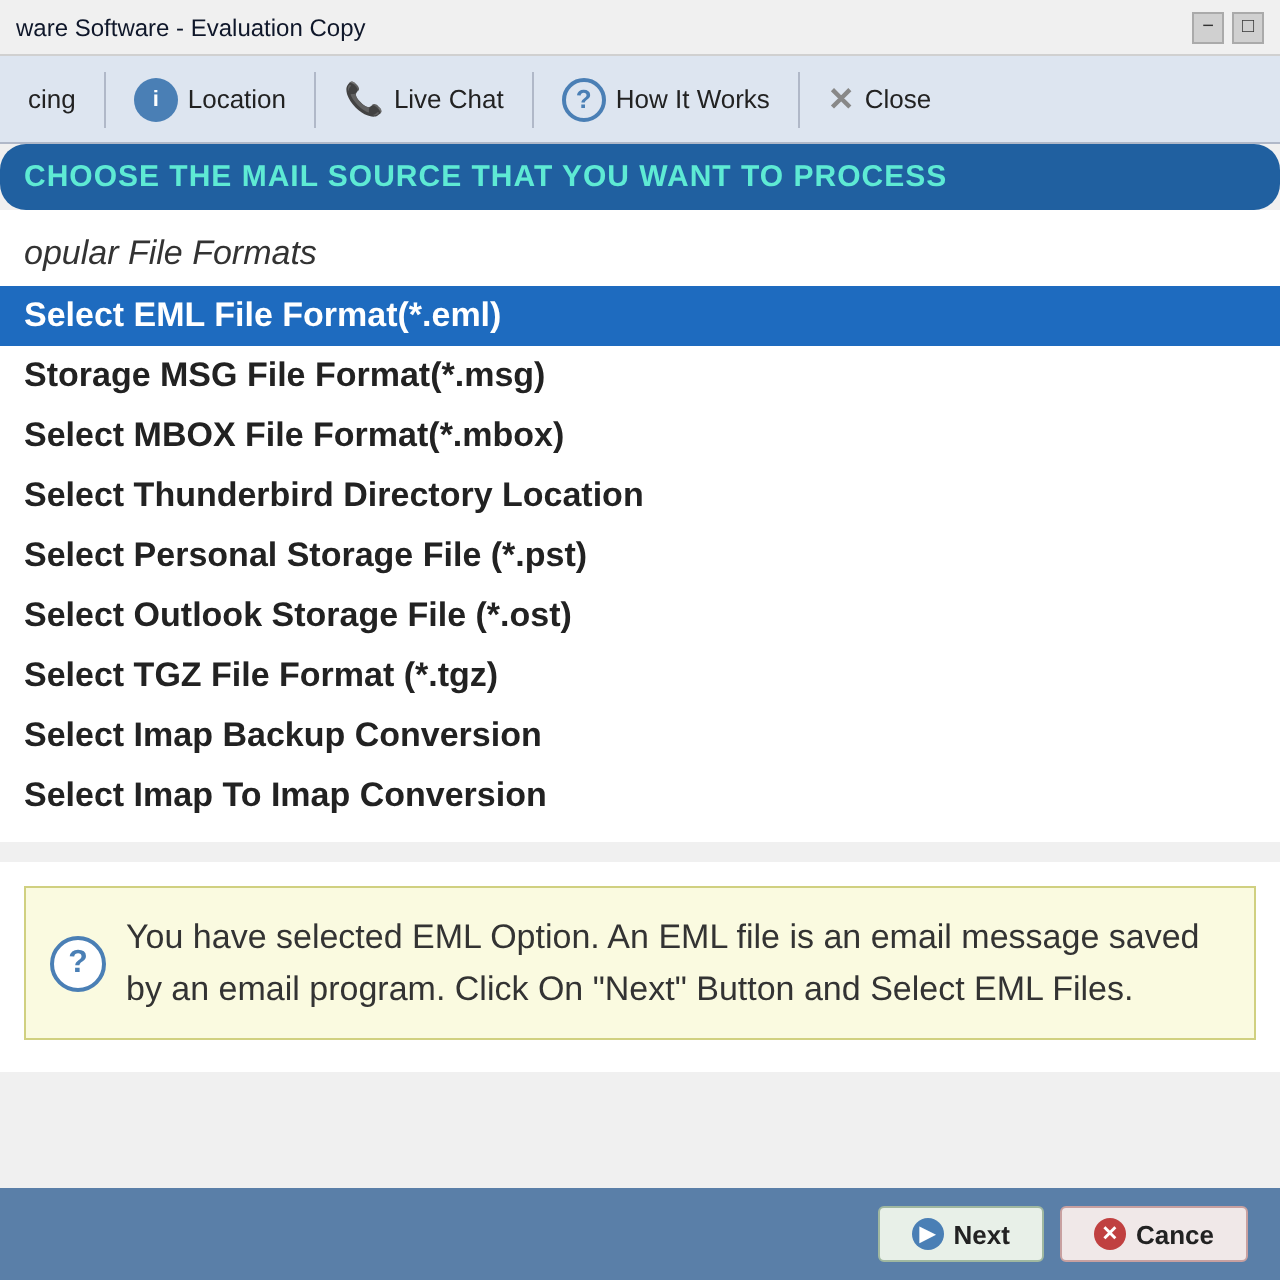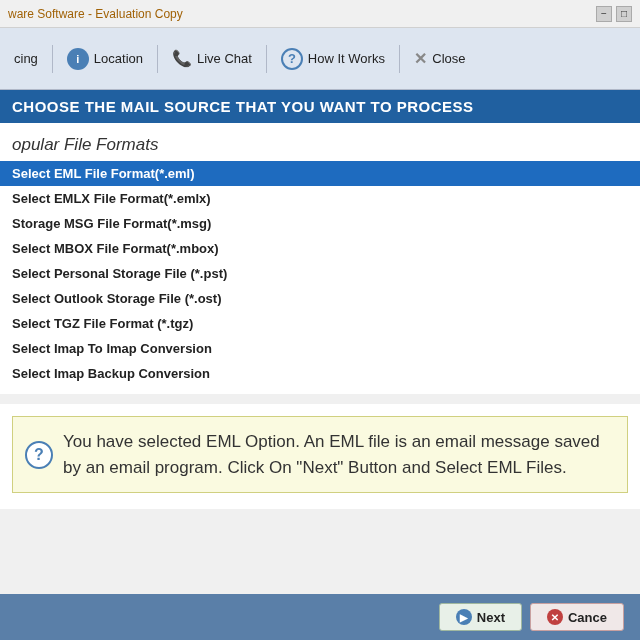--- a/index.html
+++ b/index.html
@@ -17,21 +17,21 @@
       background: #f0f0f0;
       height: 28px;
       display: flex;
       align-items: center;
       justify-content: space-between;
       padding: 0 8px;
       border-bottom: 1px solid #d0d0d0;
     }
     .title-bar-text {
       font-size: 12px;
-      color: #a16207;
+      color: #0f172a;
     }
     .title-bar-controls {
       display: flex;
       gap: 4px;
     }
     .title-bar-btn {
       width: 16px;
       height: 16px;
       background: #d0d0d0;
       border: 1px solid #aaa;
@@ -39,21 +39,21 @@
       align-items: center;
       justify-content: center;
       font-size: 10px;
       cursor: pointer;
       color: #333;
     }
 
     
     .toolbar {
       background: #dde5f0;
-      height: 62px;
+      height: 44px;
       display: flex;
       align-items: center;
       padding: 0 4px;
       gap: 2px;
       border-bottom: 1px solid #b0b8c8;
     }
     .toolbar-item {
       display: flex;
       align-items: center;
       gap: 5px;
@@ -100,44 +100,45 @@
     }
     .icon-x {
       font-size: 16px;
       color: #888;
       font-weight: bold;
     }
 
     
     .header-banner {
       background: #2060a0;
-      color: #ffffff;
+      color: #5eead4;
       font-size: 15px;
       font-weight: bold;
       padding: 8px 12px;
       letter-spacing: 0.5px;
+      border-radius: 13px;
     }
 
     
     .content {
       background: white;
       padding: 8px 0;
     }
 
     .section-label {
       font-size: 17px;
       color: #333;
       padding: 4px 12px 6px 12px;
       font-style: italic;
     }
 
     
     .list-item {
       padding: 5px 12px;
-      font-size: 13px;
+      font-size: 17px;
       font-weight: bold;
       color: #222;
       cursor: pointer;
     }
     .list-item.selected {
       background: #1e6bbf;
       color: white;
     }
 
     
@@ -277,28 +278,28 @@
 
 <div class="header-banner">
   <span>CHOOSE THE MAIL SOURCE THAT YOU WANT TO PROCESS</span>
 </div>
 
 <div class="content">
   <div class="section-label">opular File Formats</div>
   <div id="file-format-list">
 
   <div class="list-item selected">Select EML File Format(*.eml)</div>
-      <div class="list-item">Select EMLX File Format(*.emlx)</div>
       <div class="list-item">Storage MSG File Format(*.msg)</div>
       <div class="list-item">Select MBOX File Format(*.mbox)</div>
+      <div class="list-item">Select Thunderbird Directory Location</div>
       <div class="list-item">Select Personal Storage File (*.pst)</div>
       <div class="list-item">Select Outlook Storage File (*.ost)</div>
       <div class="list-item">Select TGZ File Format (*.tgz)</div>
+      <div class="list-item">Select Imap Backup Conversion</div>
       <div class="list-item">Select Imap To Imap Conversion</div>
-      <div class="list-item">Select Imap Backup Conversion</div>
     </div>
 </div>
 
 <div class="info-box-wrapper">
   <div class="info-box">
     <div class="info-icon">?</div>
     <span class="info-text">You have selected EML Option. An EML file is an email message saved by an email program. Click On "Next" Button and Select EML Files.</span>
   </div>
 </div>
 

